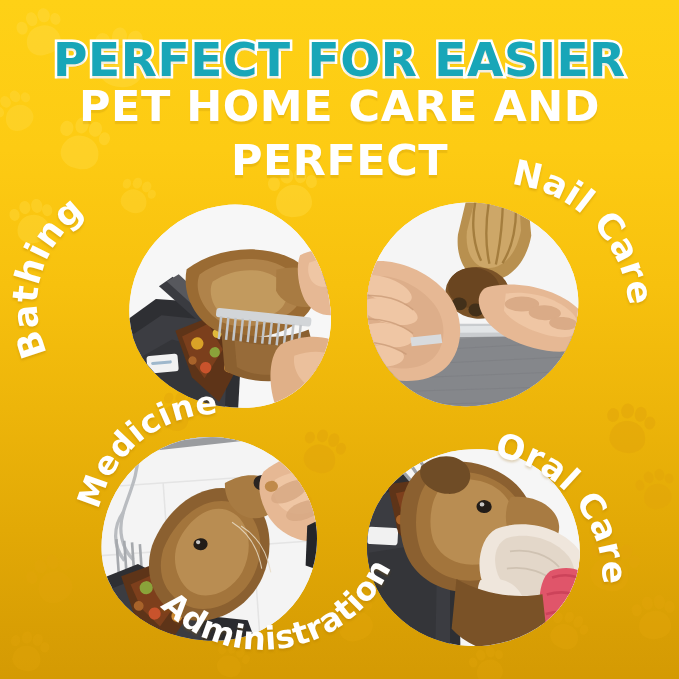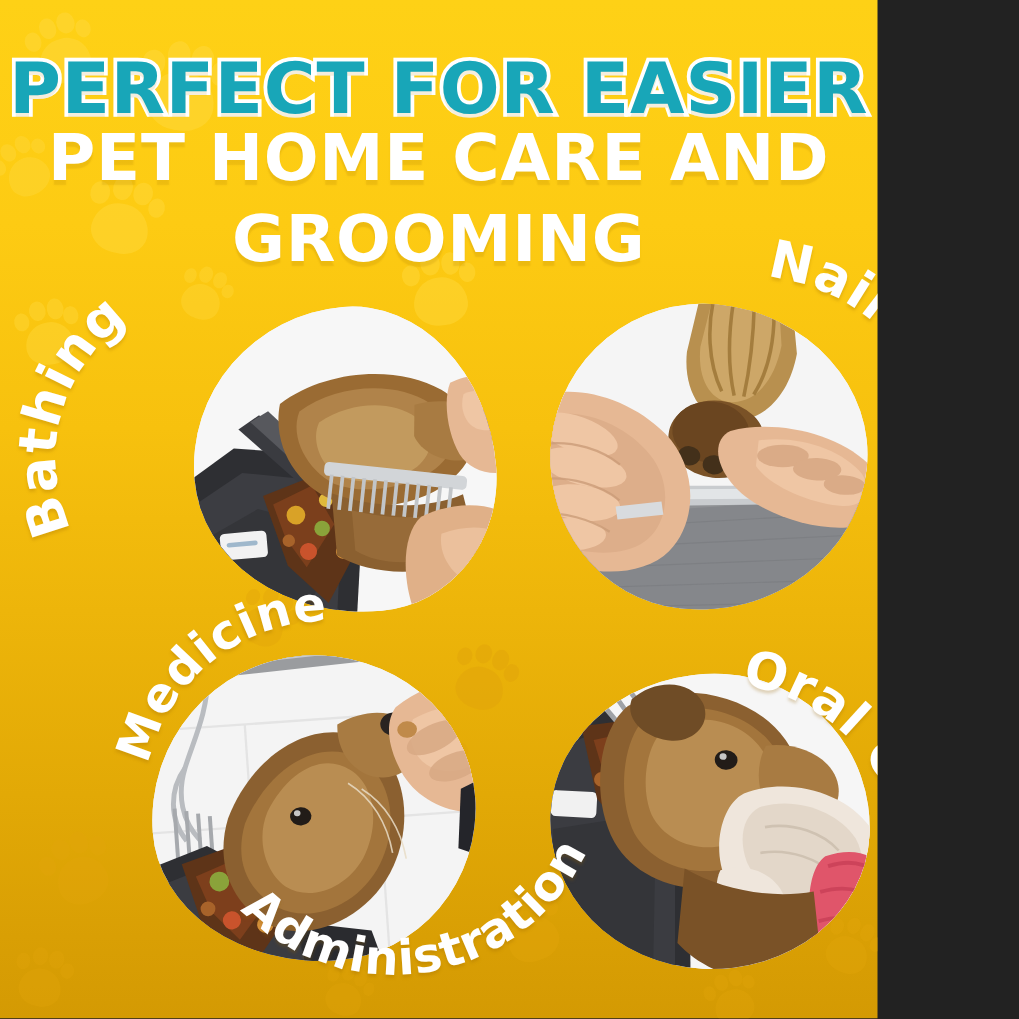--- a/index.html
+++ b/index.html
@@ -2,21 +2,21 @@
 <html><head>
 <meta charset="utf-8">
 <style>
   html, body {
     margin: 0;
     padding: 0;
     background: #222;
   }
   #poster {
     position: relative;
-    width: 585px;
+    width: 679px;
     height: 679px;
     overflow: hidden;
     font-family: "DejaVu Sans", "Liberation Sans", sans-serif;
     background: linear-gradient(180deg,
         #FED116 0%,
         #FDCB13 22%,
         #F7C10E 42%,
         #EDB50A 60%,
         #E2A906 78%,
         #D99F04 92%,
@@ -276,21 +276,21 @@
         <span class="pad t1"></span>
         <span class="pad t2"></span>
         <span class="pad t3"></span>
         <span class="pad t4"></span>
       </div>
     </div>
 
   <div class="headline">
     <span class="hl-line hl-1">PERFECT FOR EASIER</span>
     <span class="hl-line hl-2">PET HOME CARE AND</span>
-    <span class="hl-line hl-3">GROOMING</span>
+    <span class="hl-line hl-3">PERFECT</span>
   </div>
 
   <div class="blob blob-1">
     <div class="photo">
       <svg viewBox="0 0 220 220" width="100%" height="100%" preserveAspectRatio="xMidYMid slice">
         <rect x="0" y="0" width="220" height="220" fill="#f7f7f7"></rect>
 
         <path d="M0 120 L40 96 L92 104 L118 150 L108 220 L0 220 Z" fill="#2e2f33"></path>
         <path d="M8 132 L44 112 L86 120 L104 156 L96 214 L10 214 Z" fill="#3c3d42"></path>
         <path d="M22 150 L52 136 L80 146 L88 182 L78 210 L26 208 Z" fill="#343539"></path>

